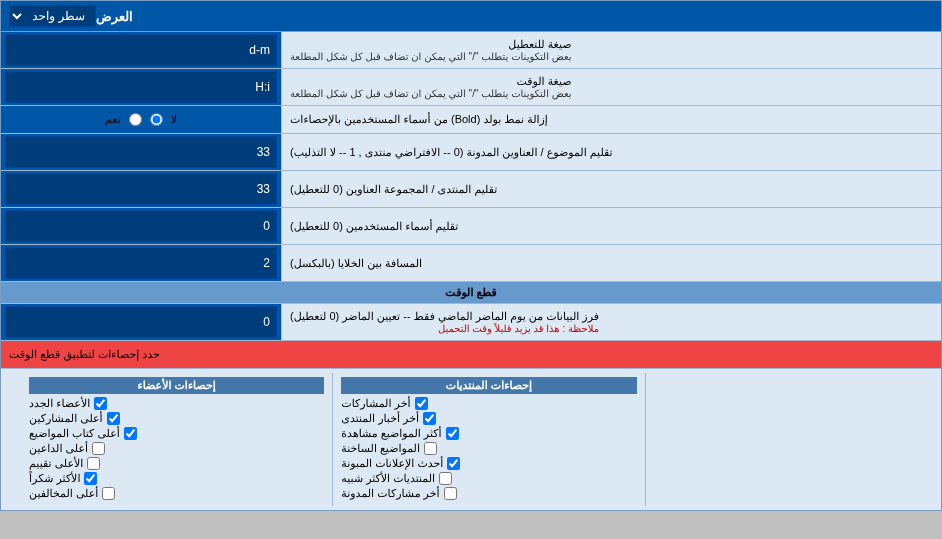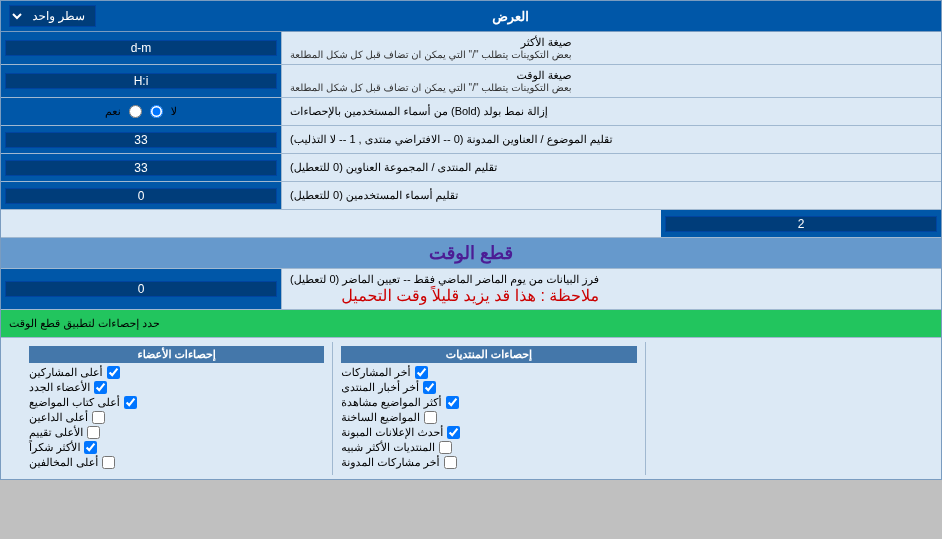--- a/index.html
+++ b/index.html
@@ -43,23 +43,23 @@
       display: flex;
       align-items: center;
       justify-content: center;
       padding: 2px 4px;
     }
     .row-input input[type="text"] {
       width: 100%;
       background: #003d7a;
       color: #fff;
       border: 1px solid #0044a0;
-      padding: 0 6px;
+      padding: 8px 6px;
       font-size: 12px;
-      text-align: center;
+      text-align: right;
       direction: ltr;
     }
     .header-row {
       background: #0057a8;
       color: #fff;
       text-align: center;
       padding: 4px 8px;
       font-size: 13px;
       font-weight: bold;
       border-bottom: 1px solid #7a9cc0;
@@ -74,23 +74,23 @@
     }
     .select-wrap select {
       background: #003d7a;
       color: #fff;
       border: 1px solid #0044a0;
       padding: 2px 6px;
       font-size: 12px;
     }
     .section-header {
       background: #6699cc;
-      color: #4c1d95;
+      color: #000000;
       font-weight: bold;
-      font-size: 18px;
+      font-size: 11px;
       text-align: center;
       padding: 4px 24px;
       border-bottom: 1px solid #a0b8d0;
     }
     .radio-row {
       display: flex;
       align-items: center;
       justify-content: flex-end;
       gap: 8px;
       padding: 2px 8px;
@@ -134,56 +134,56 @@
       flex-direction: row-reverse;
     }
     .checkbox-item label {
       font-size: 11px;
       color: #000;
     }
     .checkbox-item input[type="checkbox"] {
       margin: 0;
     }
     .note-text {
-      font-size: 16px;
+      font-size: 10px;
       color: #cc0000;
       display: block;
     }
     .full-width-row {
-      background: #22c55e;
+      background: #ef4444;
       padding: 4px 8px;
       border-bottom: 1px solid #a0b8d0;
       display: flex;
       align-items: center;
       justify-content: flex-end;
       min-height: 28px;
     }
     .full-width-row .limit-label {
       font-size: 11px;
       color: #000;
     }
   </style>
 </head>
 <body>
 
 <div class="main-container">
 
   <div class="header-row">
-    <span style="flex:1;text-align:center;padding-right:8px;">العرض</span>
+    <span style="flex:1;text-align:left;padding-right:8px;">العرض</span>
     <div class="select-wrap">
       <select>
         <option>سطر واحد</option>
       </select>
     </div>
   </div>
 
   <div class="row">
     <div class="row-label">
       <div>
-        <span>صيغة الأكثر</span>
+        <span>صيغة للتعطيل</span>
         <span class="small-text">بعض التكوينات يتطلب "/" التي يمكن ان تضاف قبل كل شكل المطلعة</span>
       </div>
     </div>
     <div class="row-input">
       <input type="text" value="d-m" style="">
     </div>
   </div>
 
   <div class="row">
     <div class="row-label">
@@ -232,20 +232,23 @@
   <div class="row">
     <div class="row-label">
       <span>تقليم أسماء المستخدمين (0 للتعطيل)</span>
     </div>
     <div class="row-input">
       <input type="text" value="0" style="">
     </div>
   </div>
 
   <div class="row">
+    <div class="row-label">
+      <span>المسافة بين الخلايا (بالبكسل)</span>
+    </div>
     <div class="row-input">
       <input type="text" value="2" style="">
     </div>
   </div>
 
   <div class="section-header">
     <span>قطع الوقت</span>
   </div>
 
   <div class="row">
@@ -297,28 +300,28 @@
         </div>
         <div class="checkbox-item">
           <label>أخر مشاركات المدونة</label>
           <input type="checkbox" style="">
         </div>
       </div>
 
       <div class="checkbox-col">
         <div class="checkbox-col-header">إحصاءات الأعضاء</div>
         <div class="checkbox-item">
+          <label>الأعضاء الجدد</label>
+          <input type="checkbox" checked="" style="">
+        </div>
+        <div class="checkbox-item">
           <label>أعلى المشاركين</label>
           <input type="checkbox" checked="" style="">
         </div>
         <div class="checkbox-item">
-          <label>الأعضاء الجدد</label>
-          <input type="checkbox" checked="" style="">
-        </div>
-        <div class="checkbox-item">
           <label>أعلى كتاب المواضيع</label>
           <input type="checkbox" checked="" style="">
         </div>
         <div class="checkbox-item">
           <label>أعلى الداعين</label>
           <input type="checkbox" style="">
         </div>
         <div class="checkbox-item">
           <label>الأعلى تقييم</label>
           <input type="checkbox" style="">

